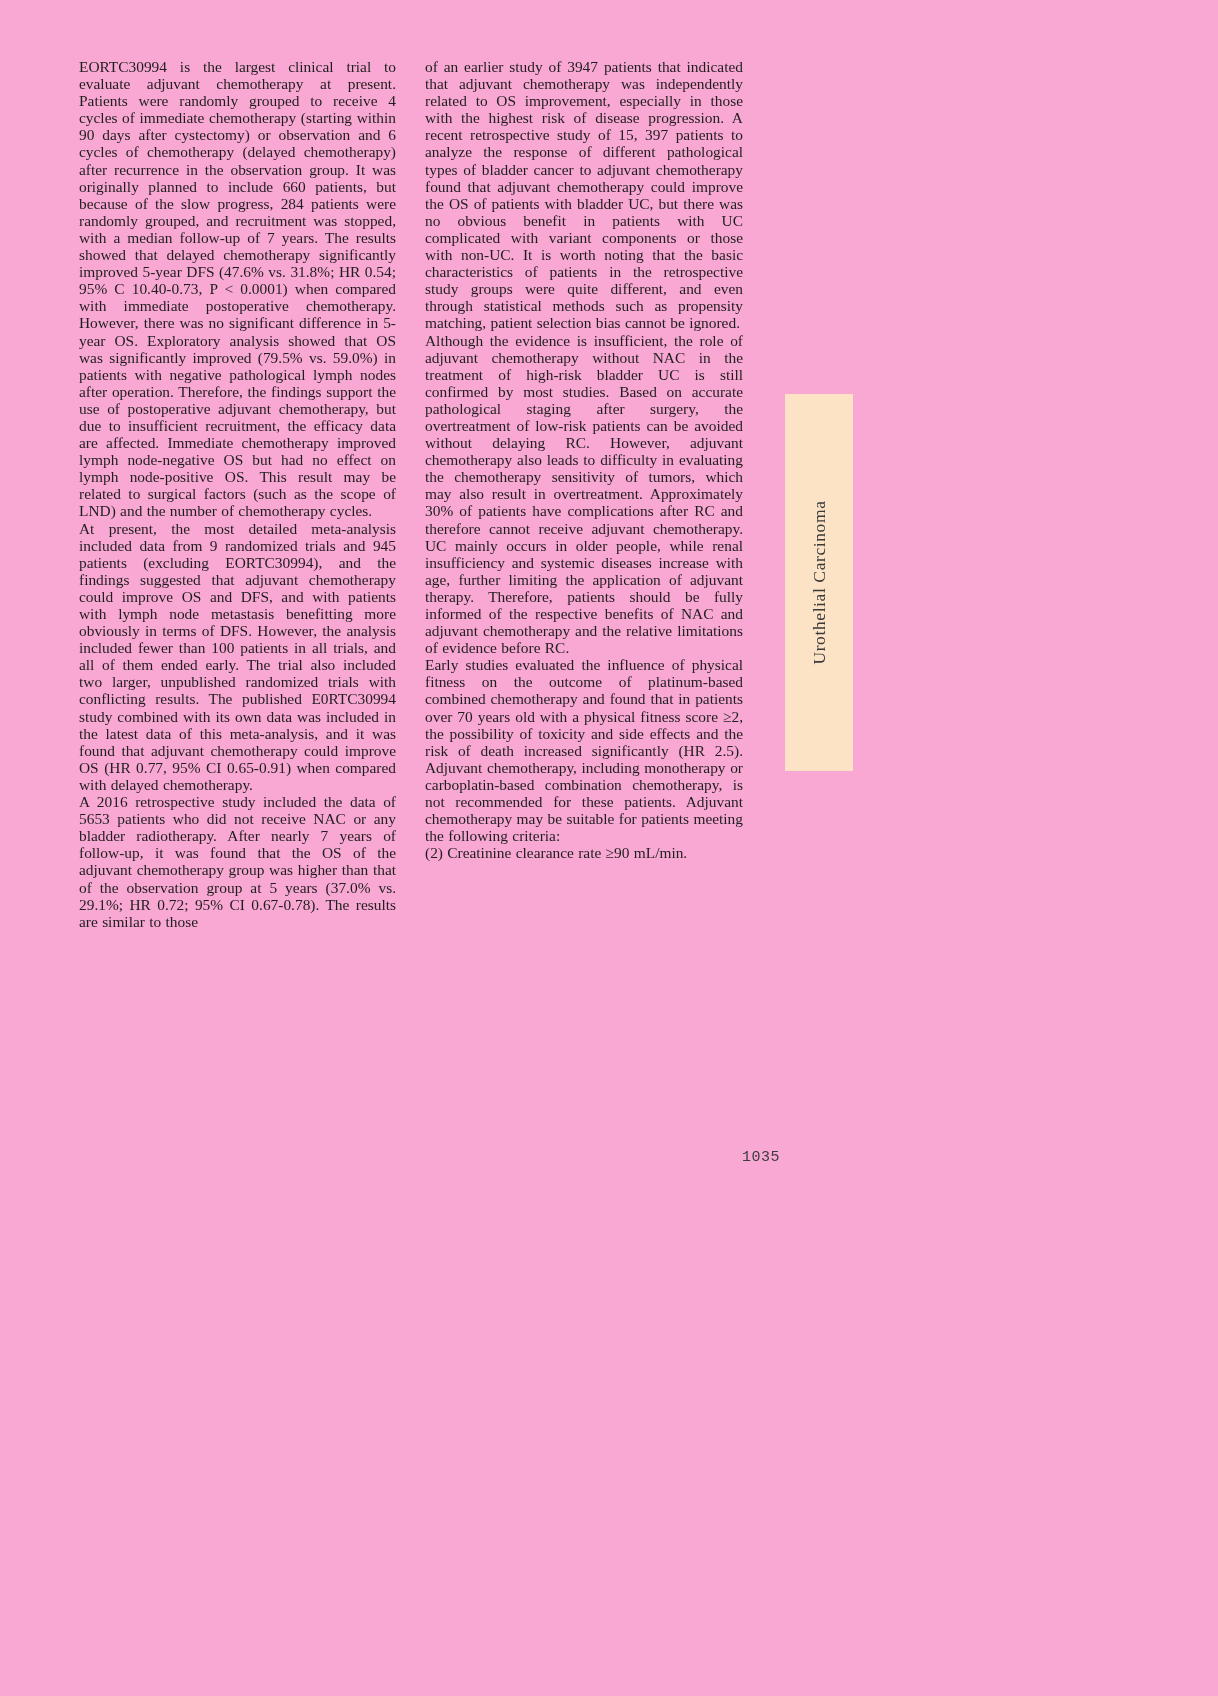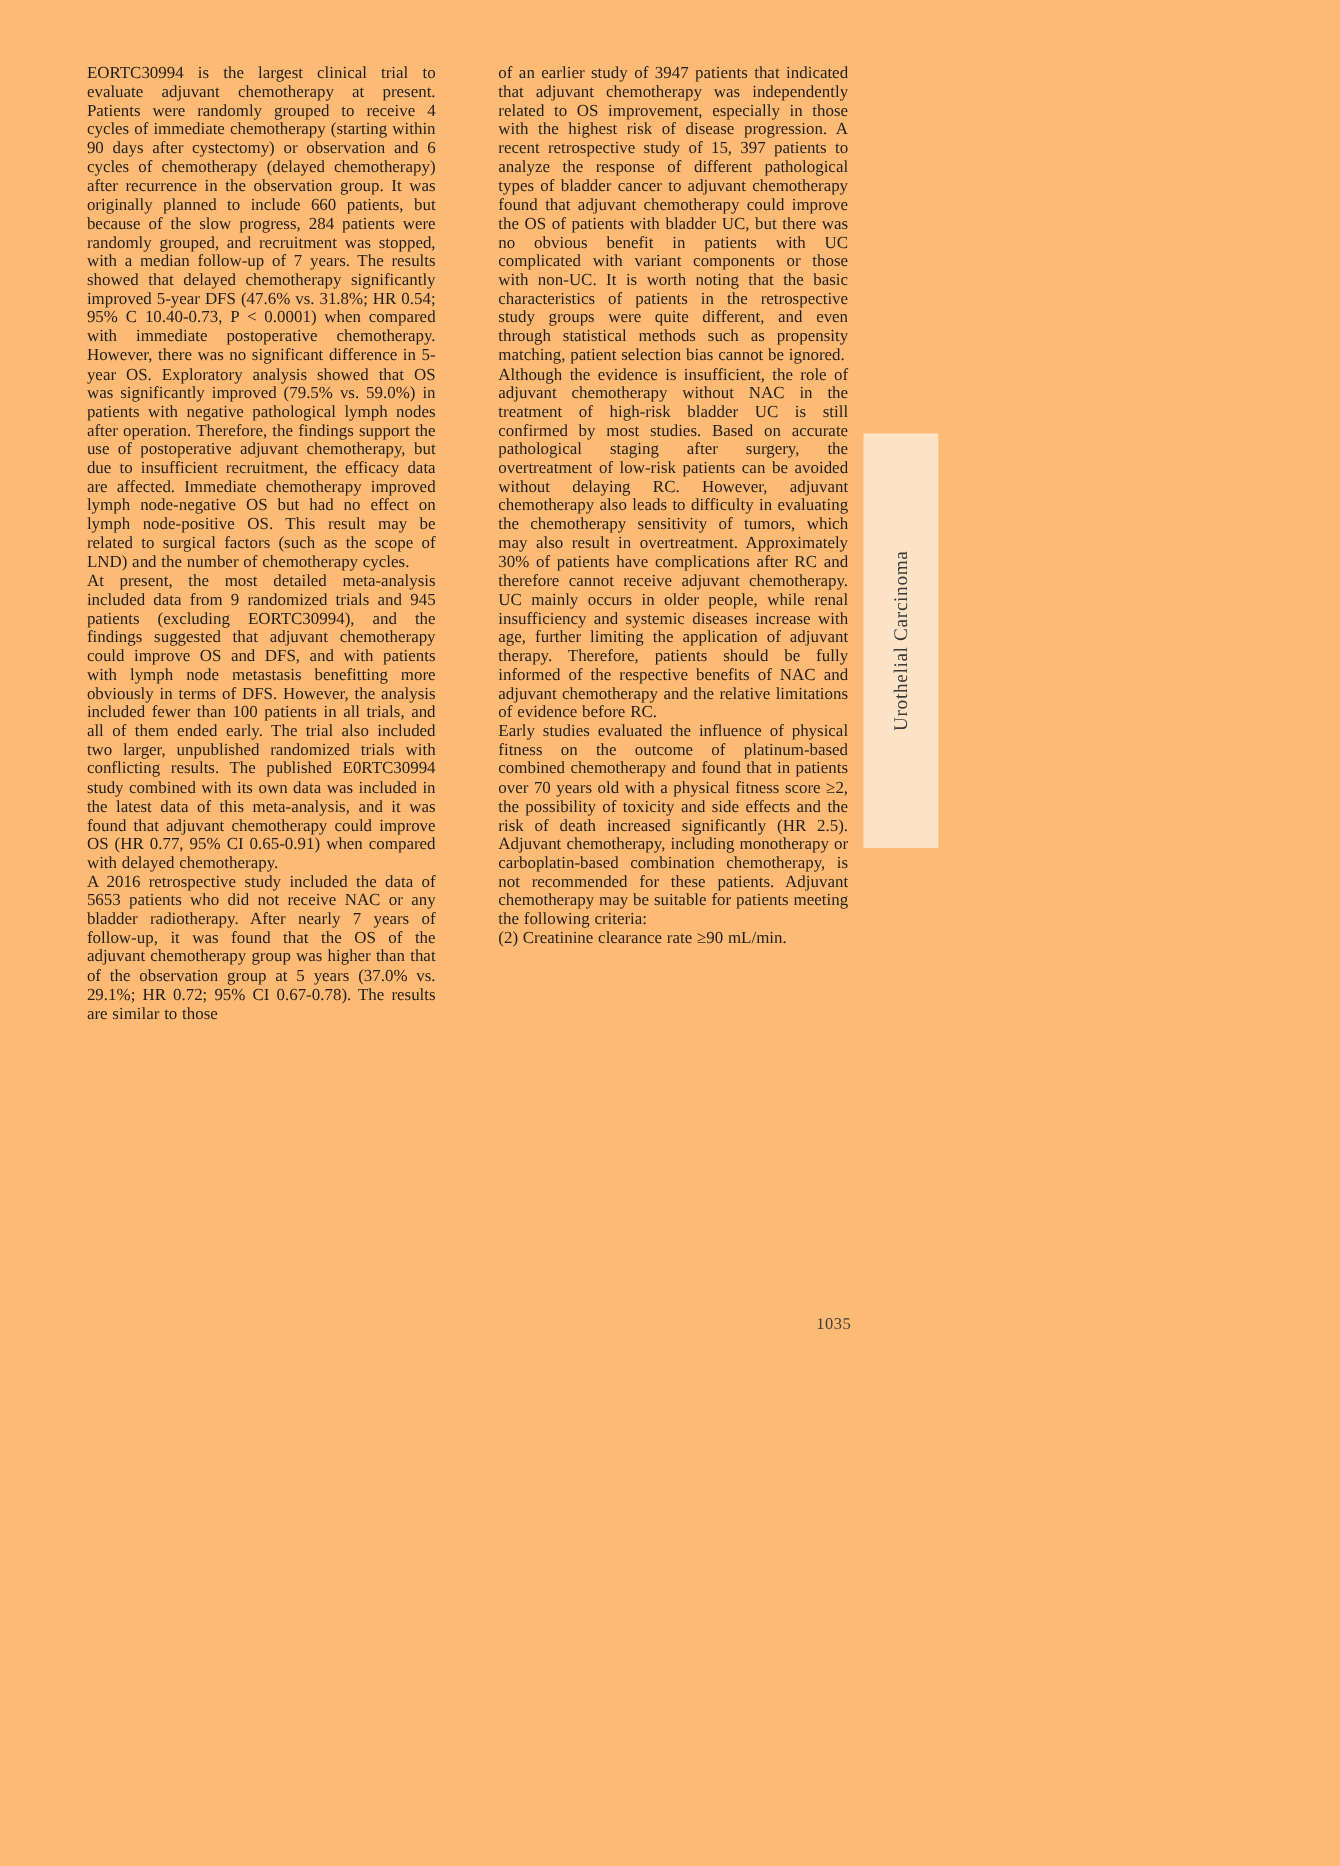--- a/index.html
+++ b/index.html
@@ -4,30 +4,30 @@
 <style>
   html, body {
     margin: 0;
     padding: 0;
     background: #ffffff;
   }
   .page {
     position: relative;
     width: 1218px;
     height: 1696px;
-    background: #fdba74;
+    background: #f9a8d4;
     overflow: hidden;
     font-family: "Liberation Serif", serif;
   }
   .text-column {
     position: absolute;
     top: 58px;
   }
   .text-column.left  { left: 79px;  width: 317px; }
-  .text-column.right { left: 453px; width: 318px; }
+  .text-column.right { left: 425px; width: 318px; }
   .text-column p {
     margin: 0;
     padding: 0;
     font-size: 15.4px;
     line-height: 17.1px;
     color: #1e1e1e;
     text-align: justify;
     text-justify: inter-word;
     word-spacing: 0.5px;
   }
@@ -48,22 +48,22 @@
     transform-origin: center center;
     white-space: nowrap;
     font-family: "Liberation Serif", serif;
     font-size: 17.5px;
     letter-spacing: 0.6px;
     color: #3a3a3a;
   }
   .page-number {
     position: absolute;
     left: 742px;
-    top: 1196px;
-    font-family: Liberation Serif, serif;
+    top: 1149px;
+    font-family: Liberation Mono, monospace;
     font-size: 15px;
     color: #3c3c3c;
     letter-spacing: 0.5px;
   }
 </style>
 </head>
 <body>
 
 <div class="page">
 

